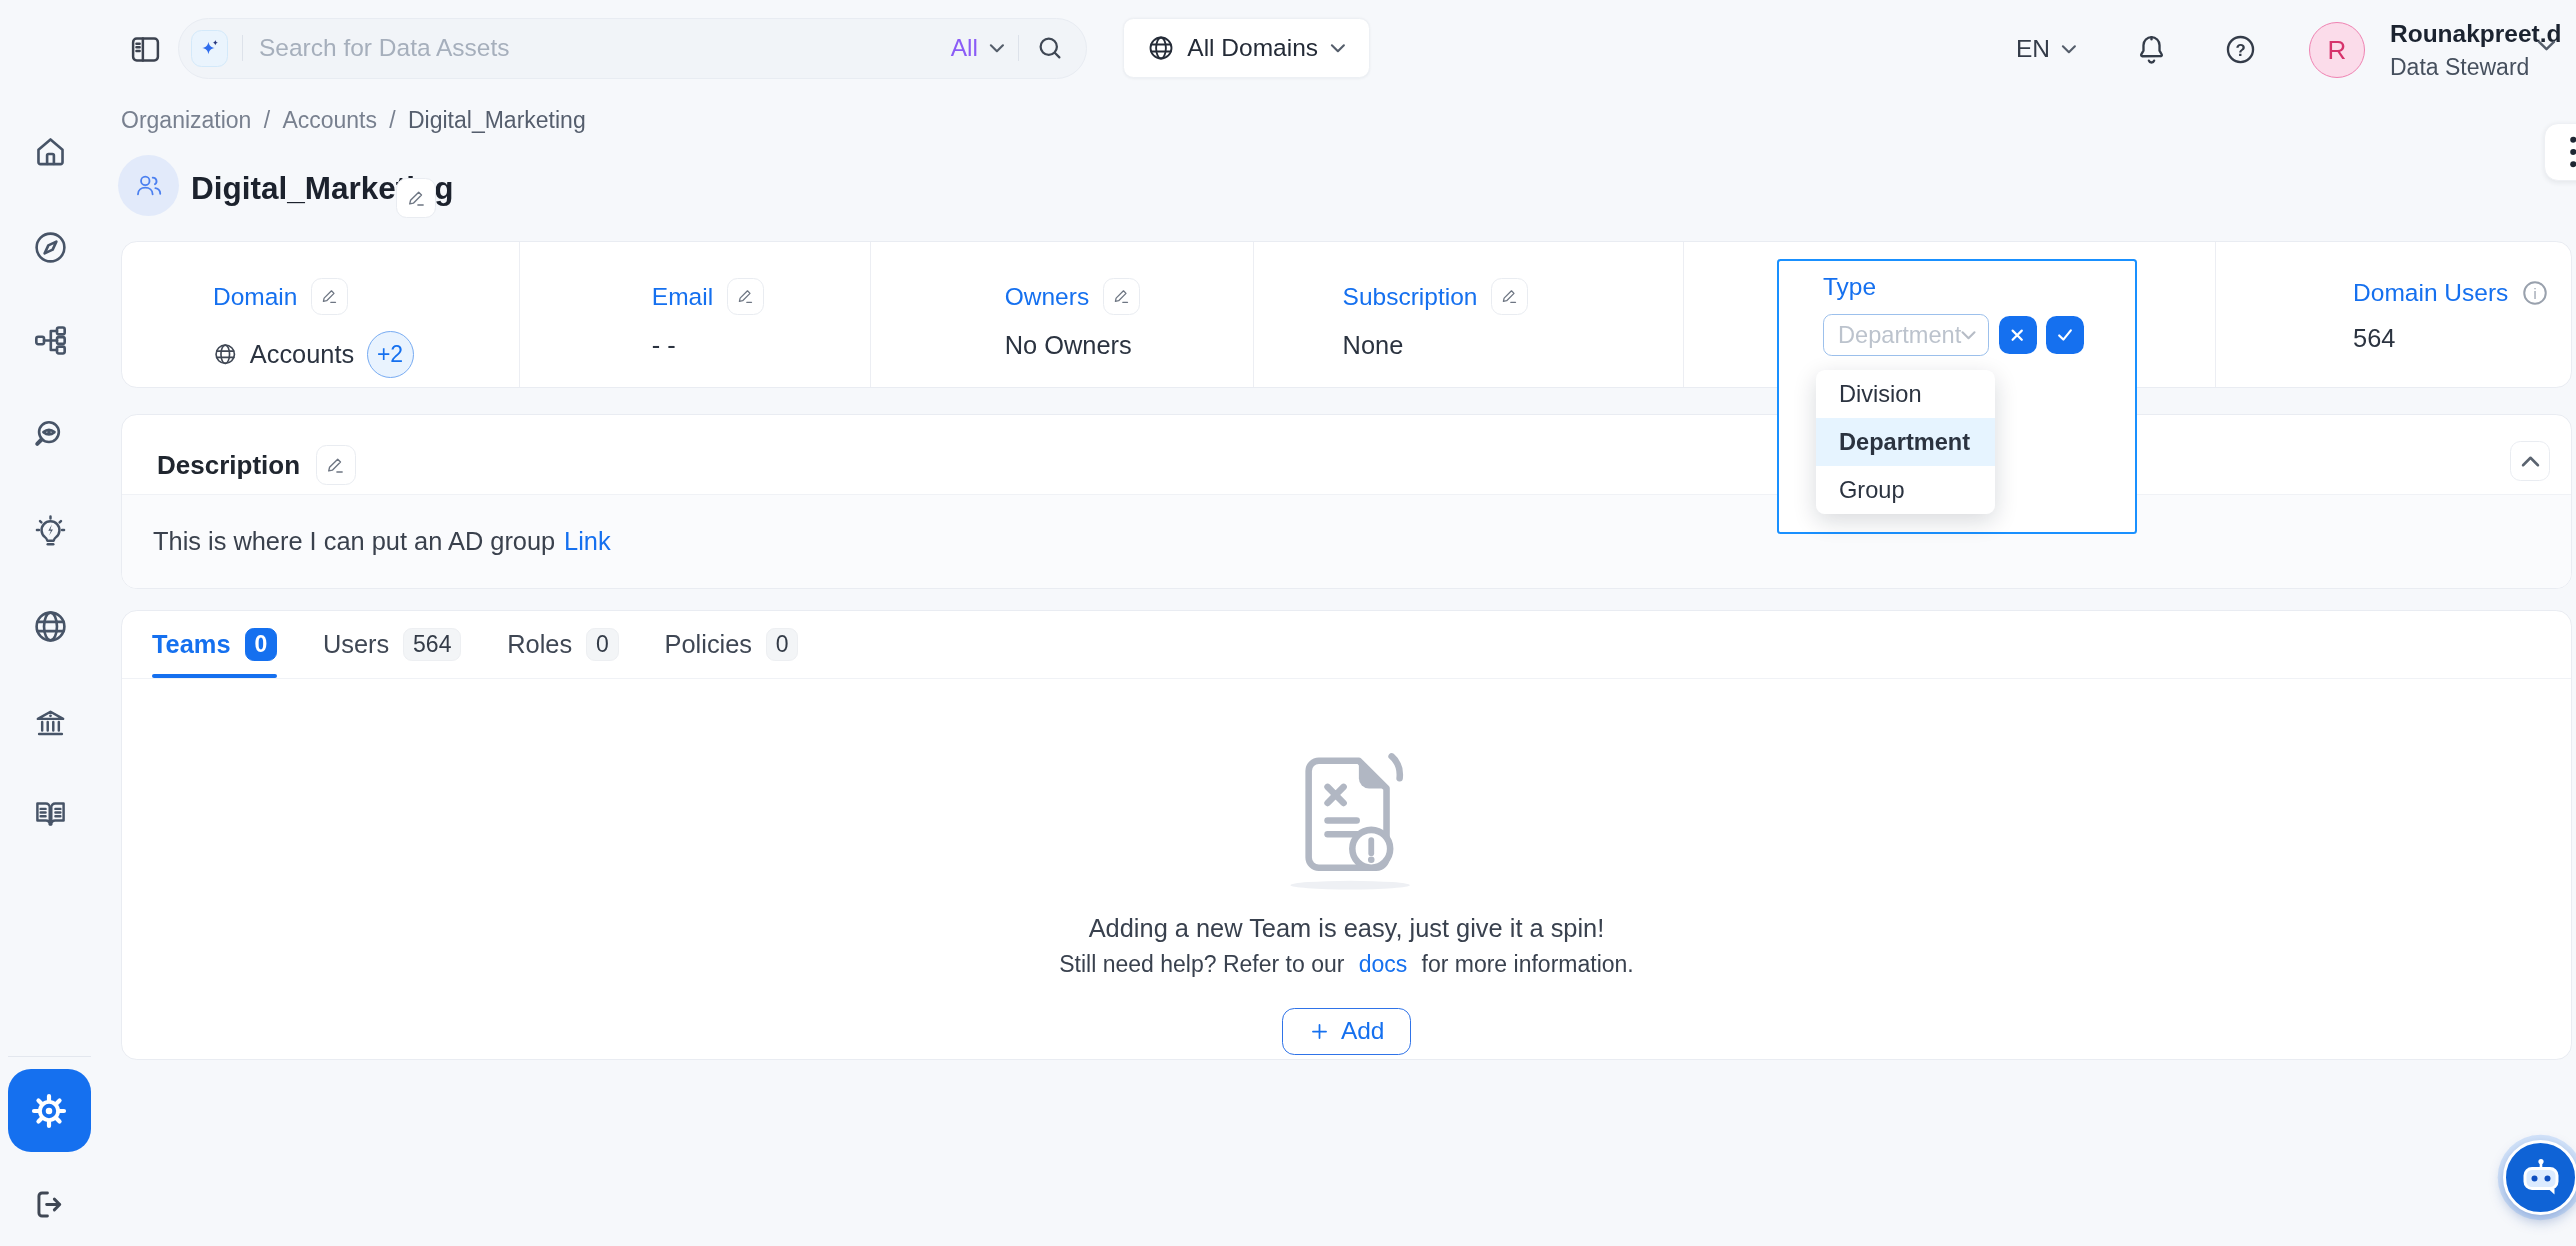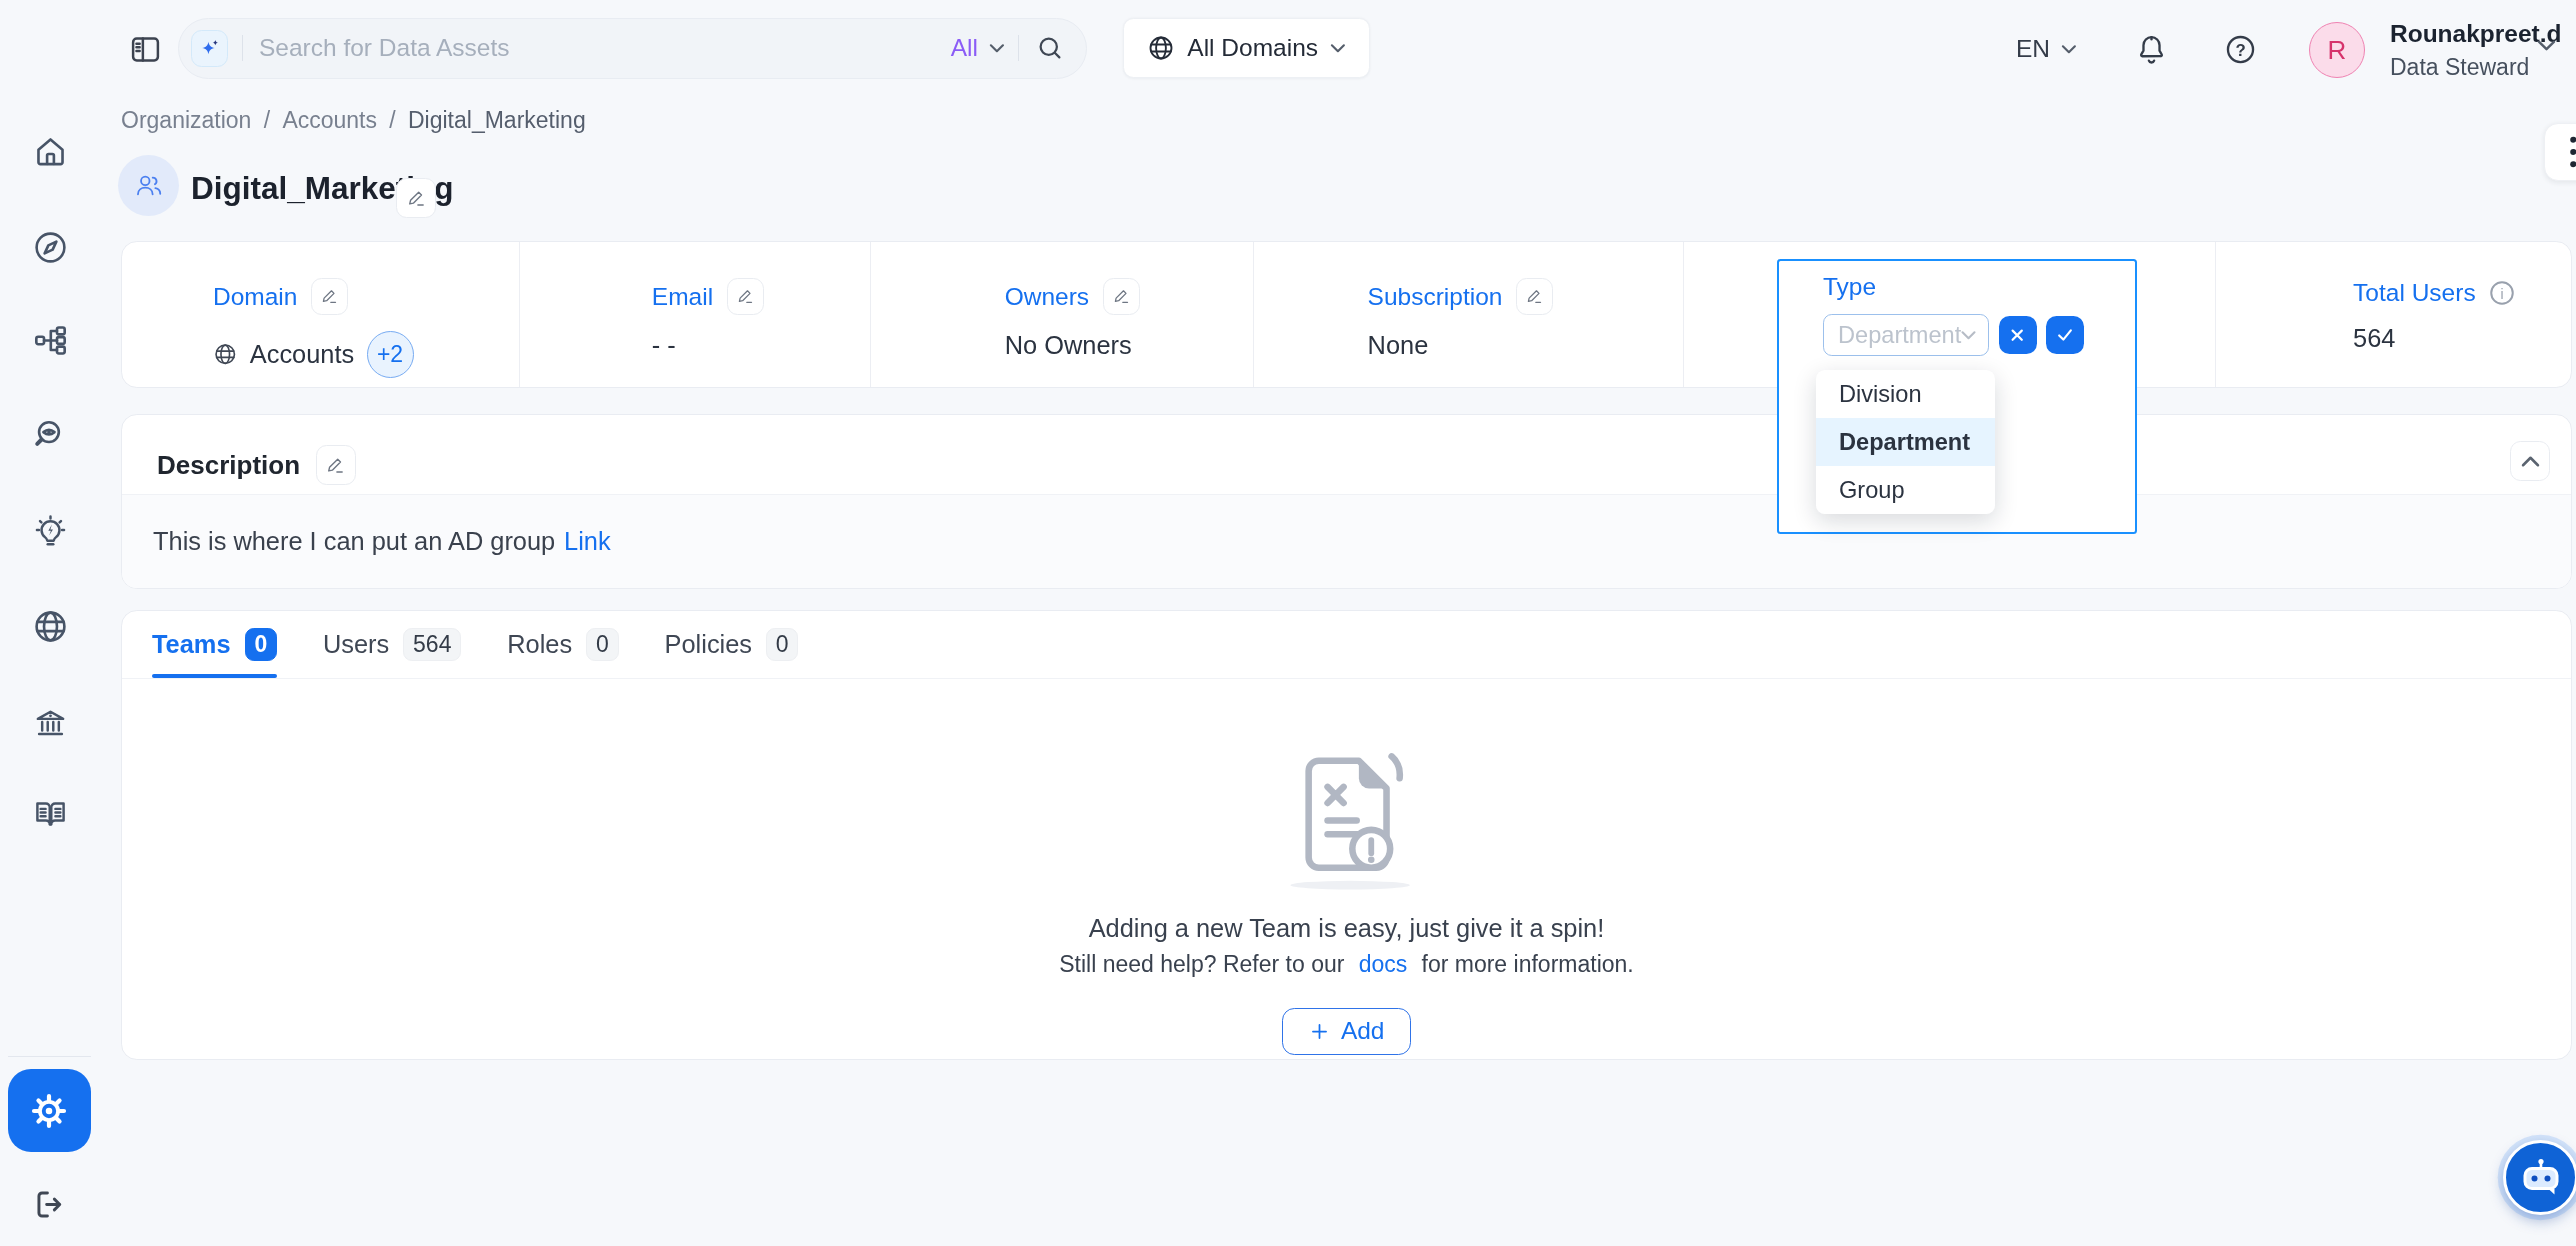--- a/index.html
+++ b/index.html
@@ -371,38 +371,38 @@
           <svg width="19" height="19" viewBox="0 0 24 24" fill="none" stroke="#6e7683" stroke-width="1.6" stroke-linecap="round" stroke-linejoin="round">
             <path d="M14.5 4.8 l3.2 3.2 L8.4 17.3 l-4.1 .9 .9 -4.1 Z"></path>
             <path d="M13.6 19.4 H19.6"></path>
           </svg>
         </span>
     </div>
     <div class="val-row">
         <span>No Owners</span>
       </div>
   </div>
-  <div class="col" style="width:431px; padding-left:114px">
+  <div class="col" style="width:431px; padding-left:89px">
     <div class="lbl-row">
       <span class="lbl">Subscription</span>
       <span class="edit-btn sm">
           <svg width="19" height="19" viewBox="0 0 24 24" fill="none" stroke="#6e7683" stroke-width="1.6" stroke-linecap="round" stroke-linejoin="round">
             <path d="M14.5 4.8 l3.2 3.2 L8.4 17.3 l-4.1 .9 .9 -4.1 Z"></path>
             <path d="M13.6 19.4 H19.6"></path>
           </svg>
         </span>
     </div>
     <div class="val-row">
         <span>None</span>
       </div>
   </div>
   <div class="col" style="width:532px"></div>
   <div class="col" style="width:356px; padding-left:137px">
     <div class="lbl-row" style="gap:11.4px">
-      <span class="lbl">Total Users</span>
+      <span class="lbl">Domain Users</span>
       <span>
           <svg width="30" height="30" viewBox="0 0 24 24" fill="none" stroke="#99a1ad" stroke-width="1.6">
             <circle cx="12" cy="12" r="8.6"></circle>
             <text x="12" y="16.4" text-anchor="middle" font-size="11" fill="#99a1ad" stroke="none" font-family="Liberation Sans, sans-serif">i</text>
           </svg>
         </span>
     </div>
     <div class="val-row">
         <span>564</span>
       </div>

